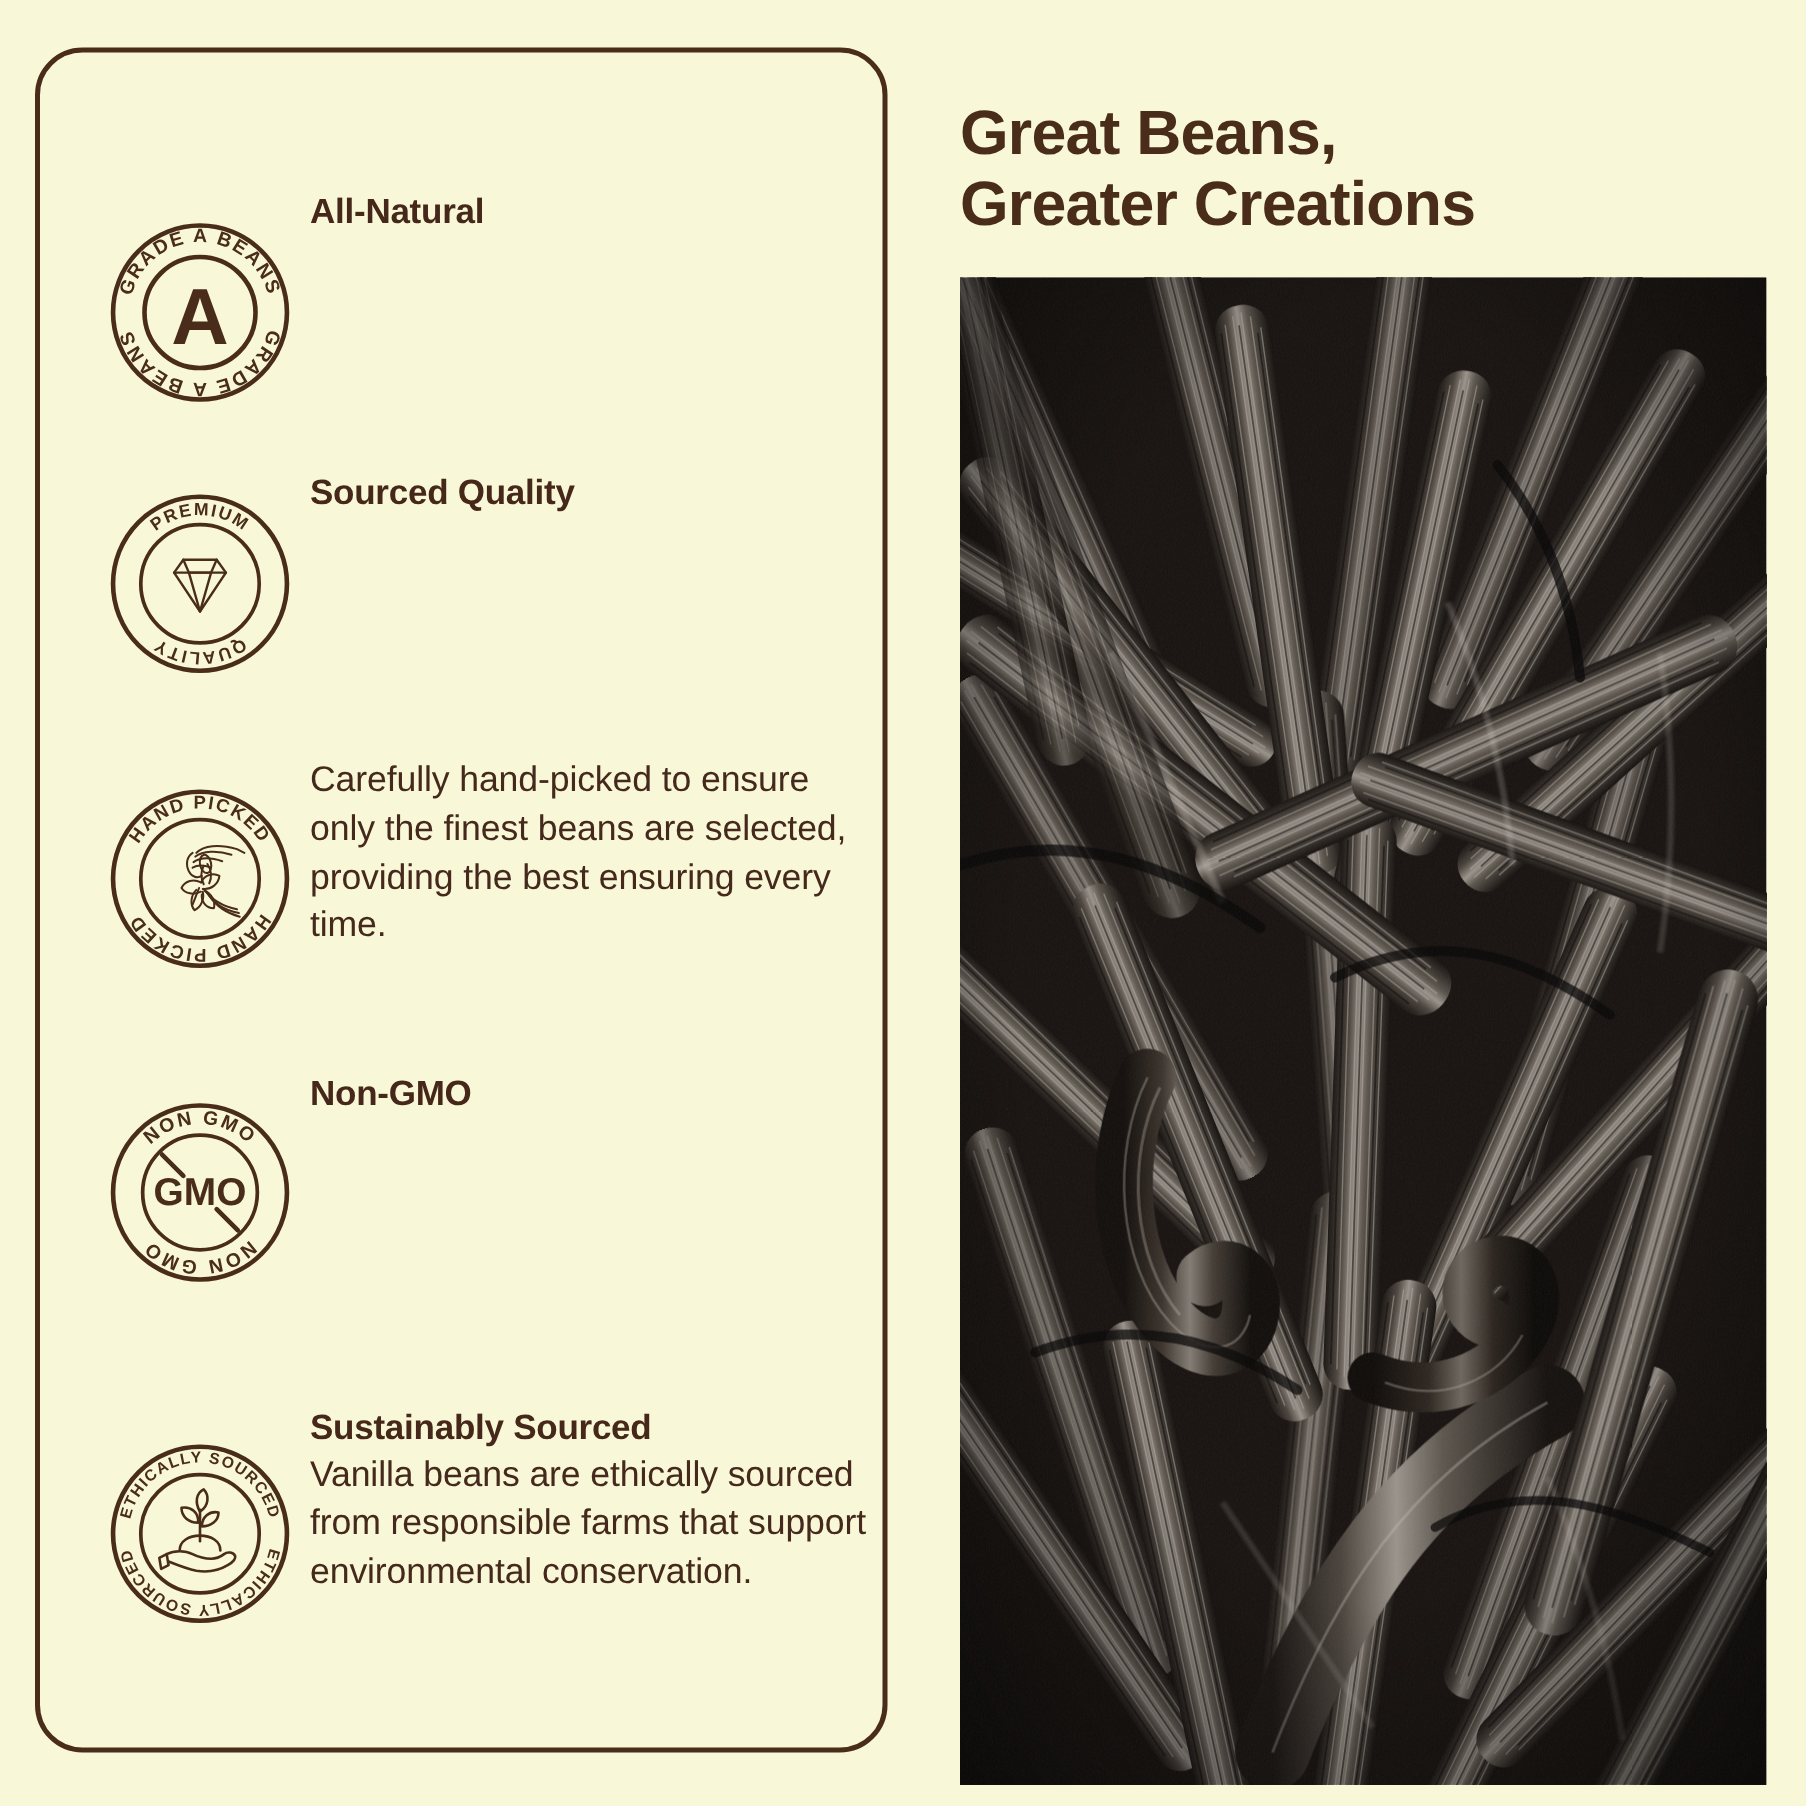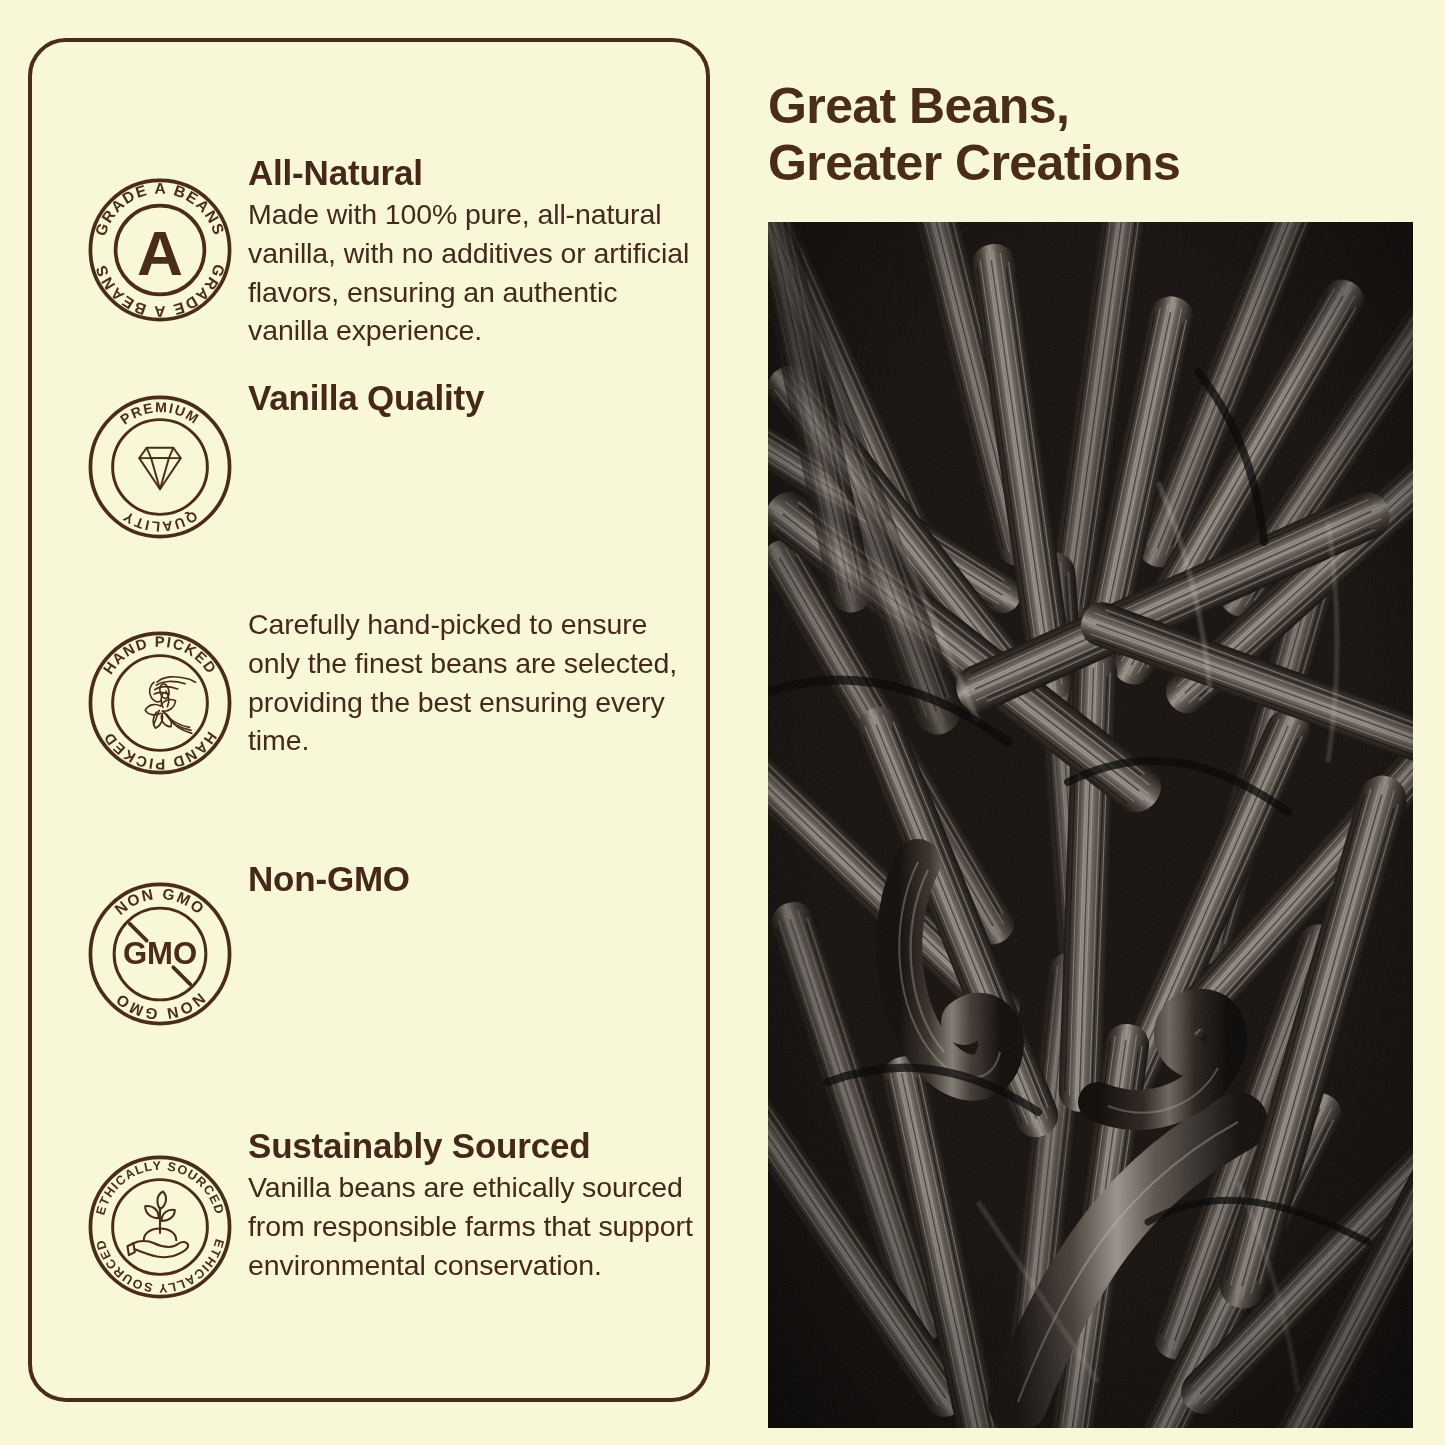--- a/index.html
+++ b/index.html
@@ -76,21 +76,21 @@
     display: block;
   }
 
   .feature-text {
     flex: 1 1 auto;
     padding-left: 8px;
   }
 
   .feature-title {
     color: #46281a;
-    font-size: 35px;
+    font-size: 28px;
     font-weight: bold;
     line-height: 1.06;
     letter-spacing: -0.2px;
     margin: 0 0 4px 0;
     white-space: pre-line;
   }
 
   .feature-desc {
     color: #45291c;
     font-size: 28.5px;
@@ -159,21 +159,20 @@
               <textPath href="#arcTop0" startOffset="50%" text-anchor="middle">GRADE A BEANS</textPath>
             </text>
             <text font-family="'Liberation Sans',sans-serif" font-size="21" font-weight="bold" fill="#4a2c1a" letter-spacing="2.2">
               <textPath href="#arcBot0" startOffset="50%" text-anchor="middle">GRADE A BEANS</textPath>
             </text>
             <text x="100" y="134" text-anchor="middle" font-family="'Liberation Sans',sans-serif" font-size="86" font-weight="bold" fill="#4a2c1a">A</text>
           </svg>
         </div>
         <div class="feature-text">
           <h3 class="feature-title">All-Natural</h3>
-          <p class="feature-desc">Made with 100% pure, all-natural vanilla, with no additives or artificial flavors, ensuring an authentic vanilla experience.</p>
         </div>
       </div>
 
       <div class="feature feature-1">
         <div class="badge-wrap">
           <svg class="badge" viewBox="0 0 200 200">
             <defs>
               <path id="arcTop1" d="M 100,100 m -74,0 a 74,74 0 0 1 148,0" fill="none"></path>
               <path id="arcBot1" d="M 100,100 m 74,0 a 74,74 0 0 1 -148,0" fill="none"></path>
             </defs>
@@ -188,21 +187,21 @@
 
             <g fill="none" stroke="#4a2c1a" stroke-width="2.6" stroke-linejoin="round" stroke-linecap="round">
               <path d="M 72,88 L 128,88 L 100,130 Z"></path>
               <path d="M 72,88 L 82,74 L 118,74 L 128,88"></path>
               <path d="M 82,74 L 88,88 L 100,130 L 112,88 L 118,74"></path>
               <path d="M 88,88 L 112,88"></path>
             </g>
           </svg>
         </div>
         <div class="feature-text">
-          <h3 class="feature-title">Vanilla Quality</h3>
+          <h3 class="feature-title">Sourced Quality</h3>
         </div>
       </div>
 
       <div class="feature feature-2">
         <div class="badge-wrap">
           <svg class="badge" viewBox="0 0 200 200">
             <defs>
               <path id="arcTop2" d="M 100,100 m -76,0 a 76,76 0 0 1 152,0" fill="none"></path>
               <path id="arcBot2" d="M 100,100 m 76,0 a 76,76 0 0 1 -152,0" fill="none"></path>
             </defs>

